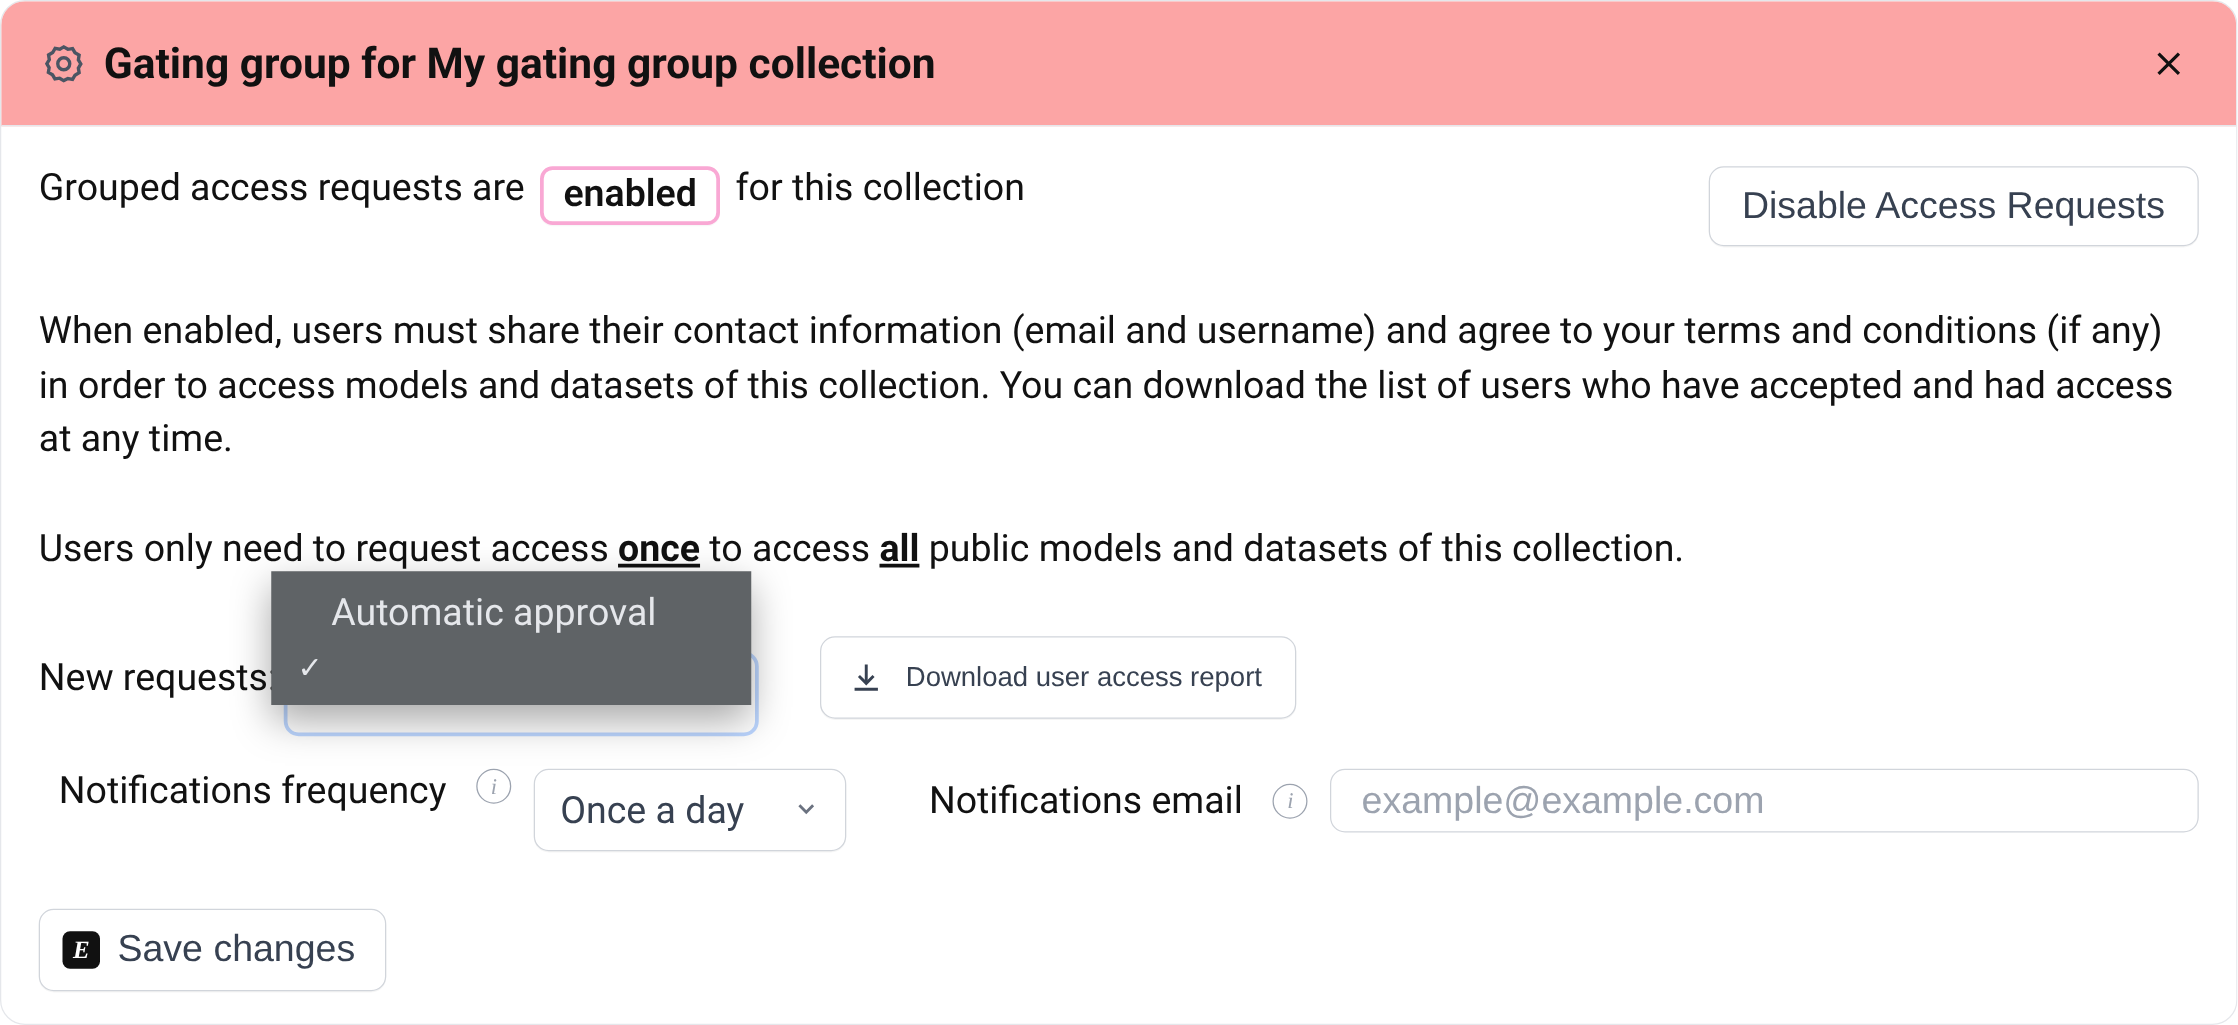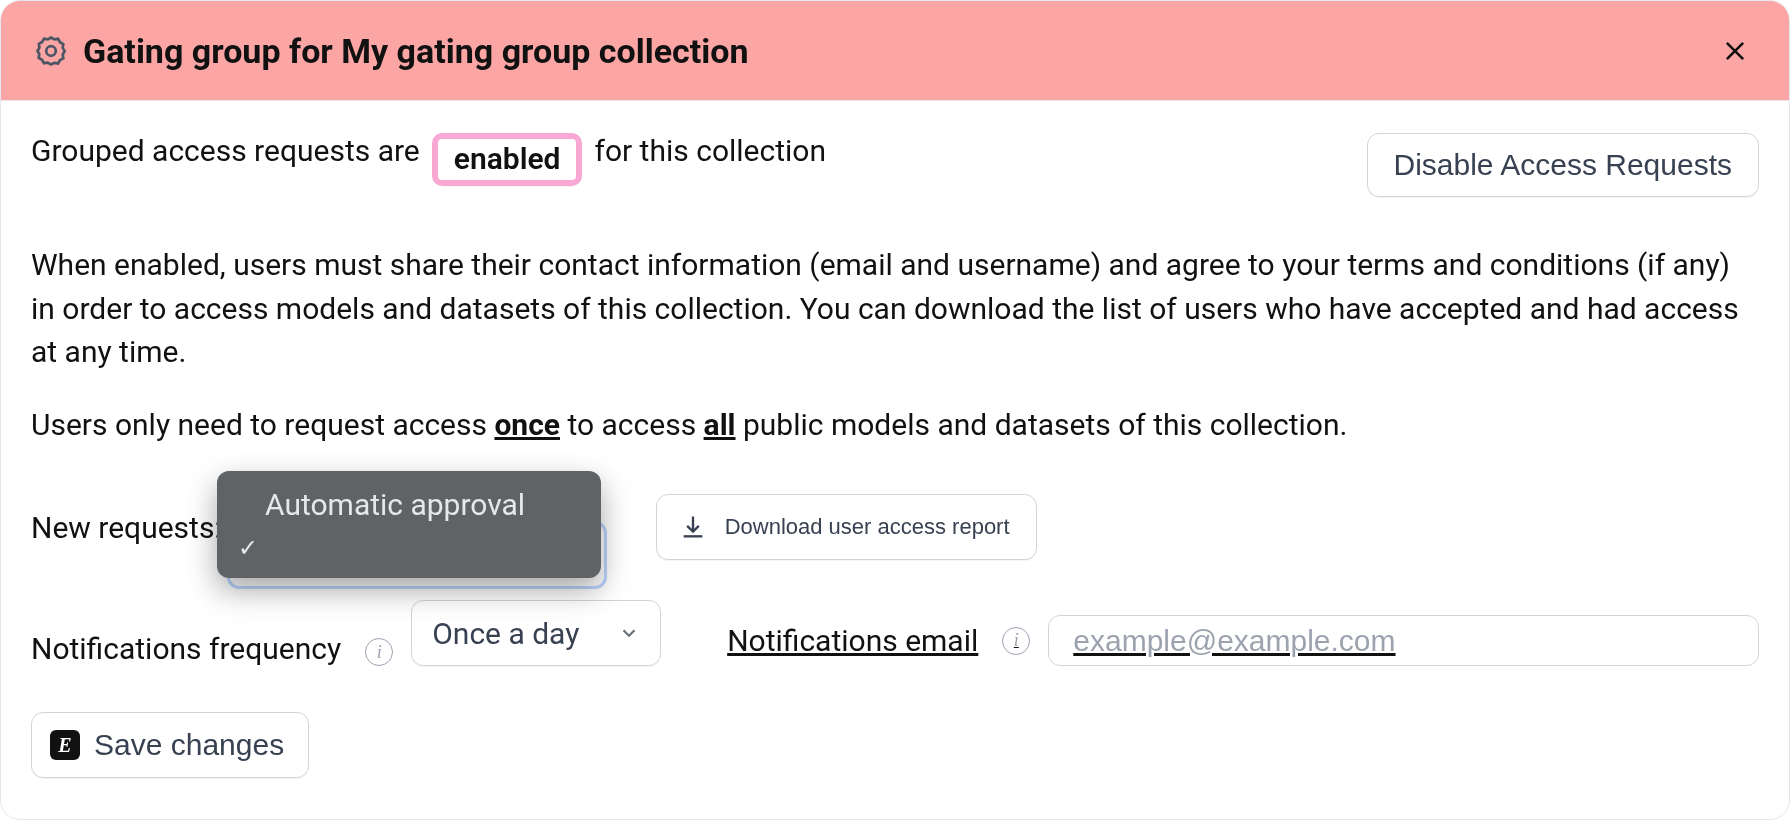--- a/index.html
+++ b/index.html
@@ -6,50 +6,50 @@
   html,body { width:1790px; height:820px; font-family:-apple-system,BlinkMacSystemFont,"Segoe UI",Roboto,Helvetica,Arial,sans-serif; background:#fff; }
   .modal { position:relative; width:1790px; height:820px; border:1px solid #e5e7eb; border-radius:20px; overflow:hidden; background:#fff; }
   .header { display:flex; align-items:center; height:100px; background:#fca5a5; border-bottom:1px solid #e5e7eb; padding:0 32px; }
   .header-title { font-size:34px; font-weight:700; color:#111; flex:1; }
   .header-icon { width:36px; height:36px; margin-right:14px; display:flex; align-items:center; justify-content:center; }
   .header-icon svg { width:36px; height:36px; stroke:#4b5563; fill:none; stroke-width:1.8; }
   .close-btn { width:44px; height:44px; display:flex; align-items:center; justify-content:center; cursor:pointer; color:#111; }
   .close-btn svg { width:28px; height:28px; stroke:#111; stroke-width:2.2; fill:none; }
   .body { padding:32px 30px 30px 30px; font-size:30px; color:#111; }
   .status-row { display:flex; align-items:flex-start; margin-bottom:46px; }
-  .status-pill { display:inline-block; border:6px solid #f9a8d4; border-radius:10px; padding:2px 16px 4px; margin:0 12px; font-weight:600; box-shadow:0 1px 0 rgba(0,0,0,0.03); }
+  .status-pill { display:inline-block; border:3px solid #f9a8d4; border-radius:10px; padding:2px 16px 4px; margin:0 12px; font-weight:600; box-shadow:0 1px 0 rgba(0,0,0,0.03); }
   .disable-btn { margin-left:auto; border:1px solid #d1d5db; border-radius:12px; padding:14px 26px; font-size:30px; color:#374151; background:#fff; box-shadow:0 1px 0 rgba(0,0,0,0.04); cursor:pointer; }
-  .paragraph { line-height:1.45; margin-bottom:29px; }
+  .paragraph { line-height:1.45; margin-bottom:44px; }
   .paragraph2 { line-height:1.45; margin-bottom:48px; }
   .underline { text-decoration:underline; font-weight:700; }
   .row { display:flex; align-items:center; margin-bottom:40px; position:relative; }
   .label { margin-right:18px; }
   .info-icon { display:inline-flex; align-items:center; justify-content:center; width:28px; height:28px; border:1.5px solid #9ca3af; border-radius:50%; color:#9ca3af; font-size:18px; margin-left:6px; margin-right:18px; font-family:Georgia,serif; font-style:italic; }
   .select { display:flex; align-items:center; border:1px solid #d1d5db; border-radius:12px; height:66px; padding:0 20px; font-size:30px; color:#374151; background:#fff; cursor:pointer; min-width:250px; justify-content:space-between; box-shadow:0 1px 0 rgba(0,0,0,0.04); }
   .select .chev { margin-left:22px; }
   .chev svg { width:22px; height:22px; stroke:#6b7280; stroke-width:2.5; fill:none; }
   .download-btn { display:flex; align-items:center; border:1px solid #d1d5db; border-radius:12px; height:66px; padding:0 26px 0 22px; font-size:22px; color:#374151; background:#fff; cursor:pointer; box-shadow:0 1px 0 rgba(0,0,0,0.04); }
   .download-btn .dl-icon { margin-right:18px; display:flex; }
   .download-btn .dl-icon svg { width:28px; height:28px; stroke:#374151; stroke-width:2; fill:none; }
   .email-input-wrap { border:1px solid #d1d5db; border-radius:12px; height:51px; padding:0 24px; display:flex; align-items:center; flex:1; }
   .email-input { border:none; outline:none; font-size:30px; color:#111; width:100%; }
   .email-input::placeholder{ color:#9ca3af; }
   .save-btn { display:inline-flex; align-items:center; border:1px solid #d1d5db; border-radius:12px; height:66px; padding:0 24px 0 18px; font-size:30px; color:#374151; background:#fff; cursor:pointer; box-shadow:0 1px 0 rgba(0,0,0,0.04); }
   .save-icon { width:30px; height:30px; background:#111; color:#fff; border-radius:6px; display:flex; align-items:center; justify-content:center; font-size:20px; font-weight:700; font-style:italic; margin-right:14px; font-family:Georgia,serif; }
   
-  .popover { position:absolute; left:216px; top:470px; width:384px; background:#5f6366; border-radius:12px; padding:10px 0; box-shadow:0 12px 30px rgba(0,0,0,0.35); z-index:5; }
+  .popover { position:absolute; left:216px; top:456px; width:384px; background:#5f6366; border-radius:0; padding:10px 0; box-shadow:0 12px 30px rgba(0,0,0,0.35); z-index:5; }
   .popover-item { display:flex; align-items:center; padding:6px 22px 6px 18px; font-size:30px; color:#e5e7eb; cursor:pointer; }
   .popover-item .check { width:26px; display:inline-flex; justify-content:center; margin-right:4px; }
   .popover-item.selected .check::before{ content:"✓"; color:#e5e7eb; font-size:24px; }
   
   .hidden-select-outline { position:absolute; left:226px; top:520px; width:380px; height:68px; border:3px solid #bcd6ff; border-radius:12px; z-index:1; }
   .spacer { width:416px; }
-  .notif-row { display:flex; align-items:flex-end; }
+  .notif-row { display:flex; align-items:flex-start;margin-left:16px; }
   .notif-row .label { white-space:nowrap; }
-  .notif-email-group { display:flex; align-items:center; margin-left:66px; flex:1;text-decoration:underline; }
+  .notif-email-group { display:flex; align-items:center; margin-left:66px; flex:1; }
 </style>
 </head>
 <body>
 
 <div class="modal">
 
   <div class="header">
     <span class="header-icon">
       <svg viewBox="0 0 24 24">
           <circle cx="12" cy="12" r="3.2"></circle>

